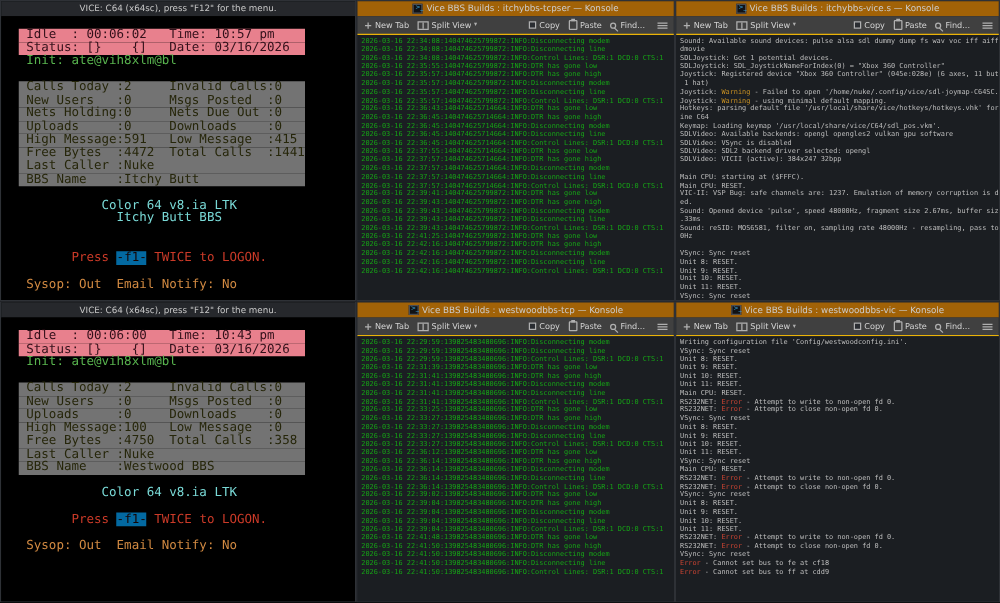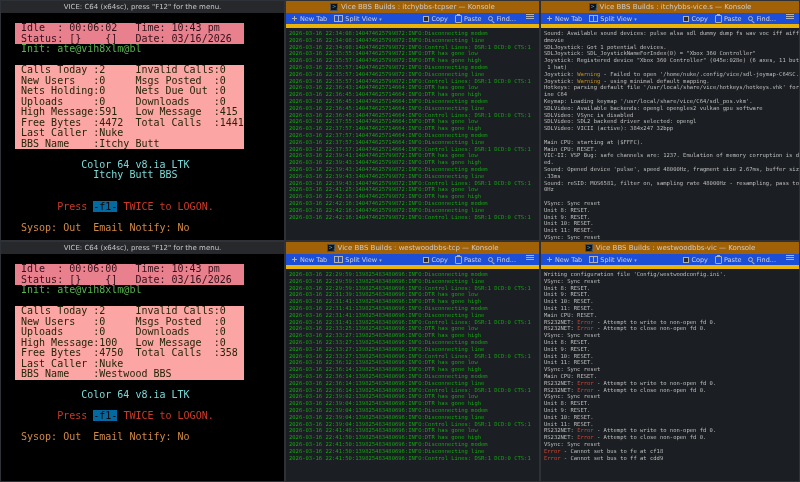--- a/index.html
+++ b/index.html
@@ -15,34 +15,34 @@
   #konsole-br  { left:540px; top:241px; width:260px; height:241px; }
 
   
   .v-titlebar { height:12px; flex:0 0 auto; background:#26282c; color:#c6c6c6; font-size:7px;
                 display:flex; align-items:center; justify-content:center; }
   .c64-screen { flex:1; background:#000; padding:10px 0 0 14px; overflow:hidden;
                 font-family:"DejaVu Sans Mono",monospace; font-size:10px; line-height:10.5px; }
   .c64-line { white-space:pre; height:10.5px; }
   .c64-box  { display:inline-block; width:38ch; white-space:pre; }
   .c64-pink   { background:#e8808d; color:#33101a; }
-  .c64-yellow { background:#fca5a5; color:#26260a; }
+  .c64-yellow { background:#737373; color:#26260a; }
   .c64-green  { color:#58b34e;text-align:right; }
   .c64-cyan   { color:#79d9d6; }
   .c64-red    { color:#cb3a28; }
   .c64-red-inv{ background:#0369a1; color:#160402; }
   .c64-orange { color:#d28a42; }
 
   
   .k-titlebar { height:12px; flex:0 0 auto; background:#a16207; color:#cbcbcb; font-size:7px;
                 display:flex; align-items:center; justify-content:center; gap:3px;text-align:right; }
   .k-appicon { width:8px; height:8px; background:#101215; border:1px solid #4a4e55; position:relative; }
   .k-appicon::after { content:">_"; position:absolute; left:1px; top:-1px; font-size:5px; color:#3daee9; }
-  .k-toolbar { height:15px; flex:0 0 auto; background:#1d4ed8; border-bottom:4px solid #eab308;
-               display:flex; gap:7px; padding:0 5px; color:#d2d2d2; font-size:6.5px; }
+  .k-toolbar { height:15px; flex:0 0 auto; background:#404040; border-bottom:1px solid #eab308;
+               display:flex; align-items:center; gap:7px; padding:0 5px; color:#d2d2d2; font-size:6.5px; }
   .k-btn { display:flex; align-items:center; gap:2px; background:none; border:none; color:#d2d2d2;
            font-size:6.5px; font-family:inherit; padding:0; cursor:default; }
   .k-spacer { flex:1; }
   .k-body { flex:1; background:#1b1e22; padding:2px 3px; overflow:hidden;
             font-family:"DejaVu Sans Mono",monospace; font-size:5.5px; }
   .k-line { white-space:pre; line-height:6.8px; height:6.8px; }
   .k-line.green { color:#16a416; }
   .k-line.fg    { color:#bdbdbd; }
   .warn { color:#c89022; }
   .err  { color:#cc4433; }
@@ -66,21 +66,21 @@
                       box-shadow:0 2px 0 #b0b0b0, 0 4px 0 #b0b0b0; }
 </style>
 </head>
 <body>
 
 <div class="window" id="vice-top">
   <div class="v-titlebar">
     <span>VICE: C64 (x64sc), press "F12" for the menu.</span>
   </div>
   <div class="c64-screen">
-      <div class="c64-line"><span class="c64-pink c64-box"> Idle  : 00:06:02   Time: 10:43 pm</span></div>
+      <div class="c64-line"><span class="c64-pink c64-box"> Idle  : 00:06:02   Time: 10:57 pm</span></div>
       <div class="c64-line"><span class="c64-pink c64-box"> Status: [}    {]   Date: 03/16/2026</span></div>
       <div class="c64-line"><span class="c64-green"> Init: ate@vih8xlm@bl</span></div>
       <div class="c64-line">&nbsp;</div>
       <div class="c64-line"><span class="c64-yellow c64-box"> Calls Today :2     Invalid Calls:0</span></div>
       <div class="c64-line"><span class="c64-yellow c64-box"> New Users   :0     Msgs Posted  :0</span></div>
       <div class="c64-line"><span class="c64-yellow c64-box"> Nets Holding:0     Nets Due Out :0</span></div>
       <div class="c64-line"><span class="c64-yellow c64-box"> Uploads     :0     Downloads    :0</span></div>
       <div class="c64-line"><span class="c64-yellow c64-box"> High Message:591   Low Message  :415</span></div>
       <div class="c64-line"><span class="c64-yellow c64-box"> Free Bytes  :4472  Total Calls  :1441</span></div>
       <div class="c64-line"><span class="c64-yellow c64-box"> Last Caller :Nuke</span></div>

